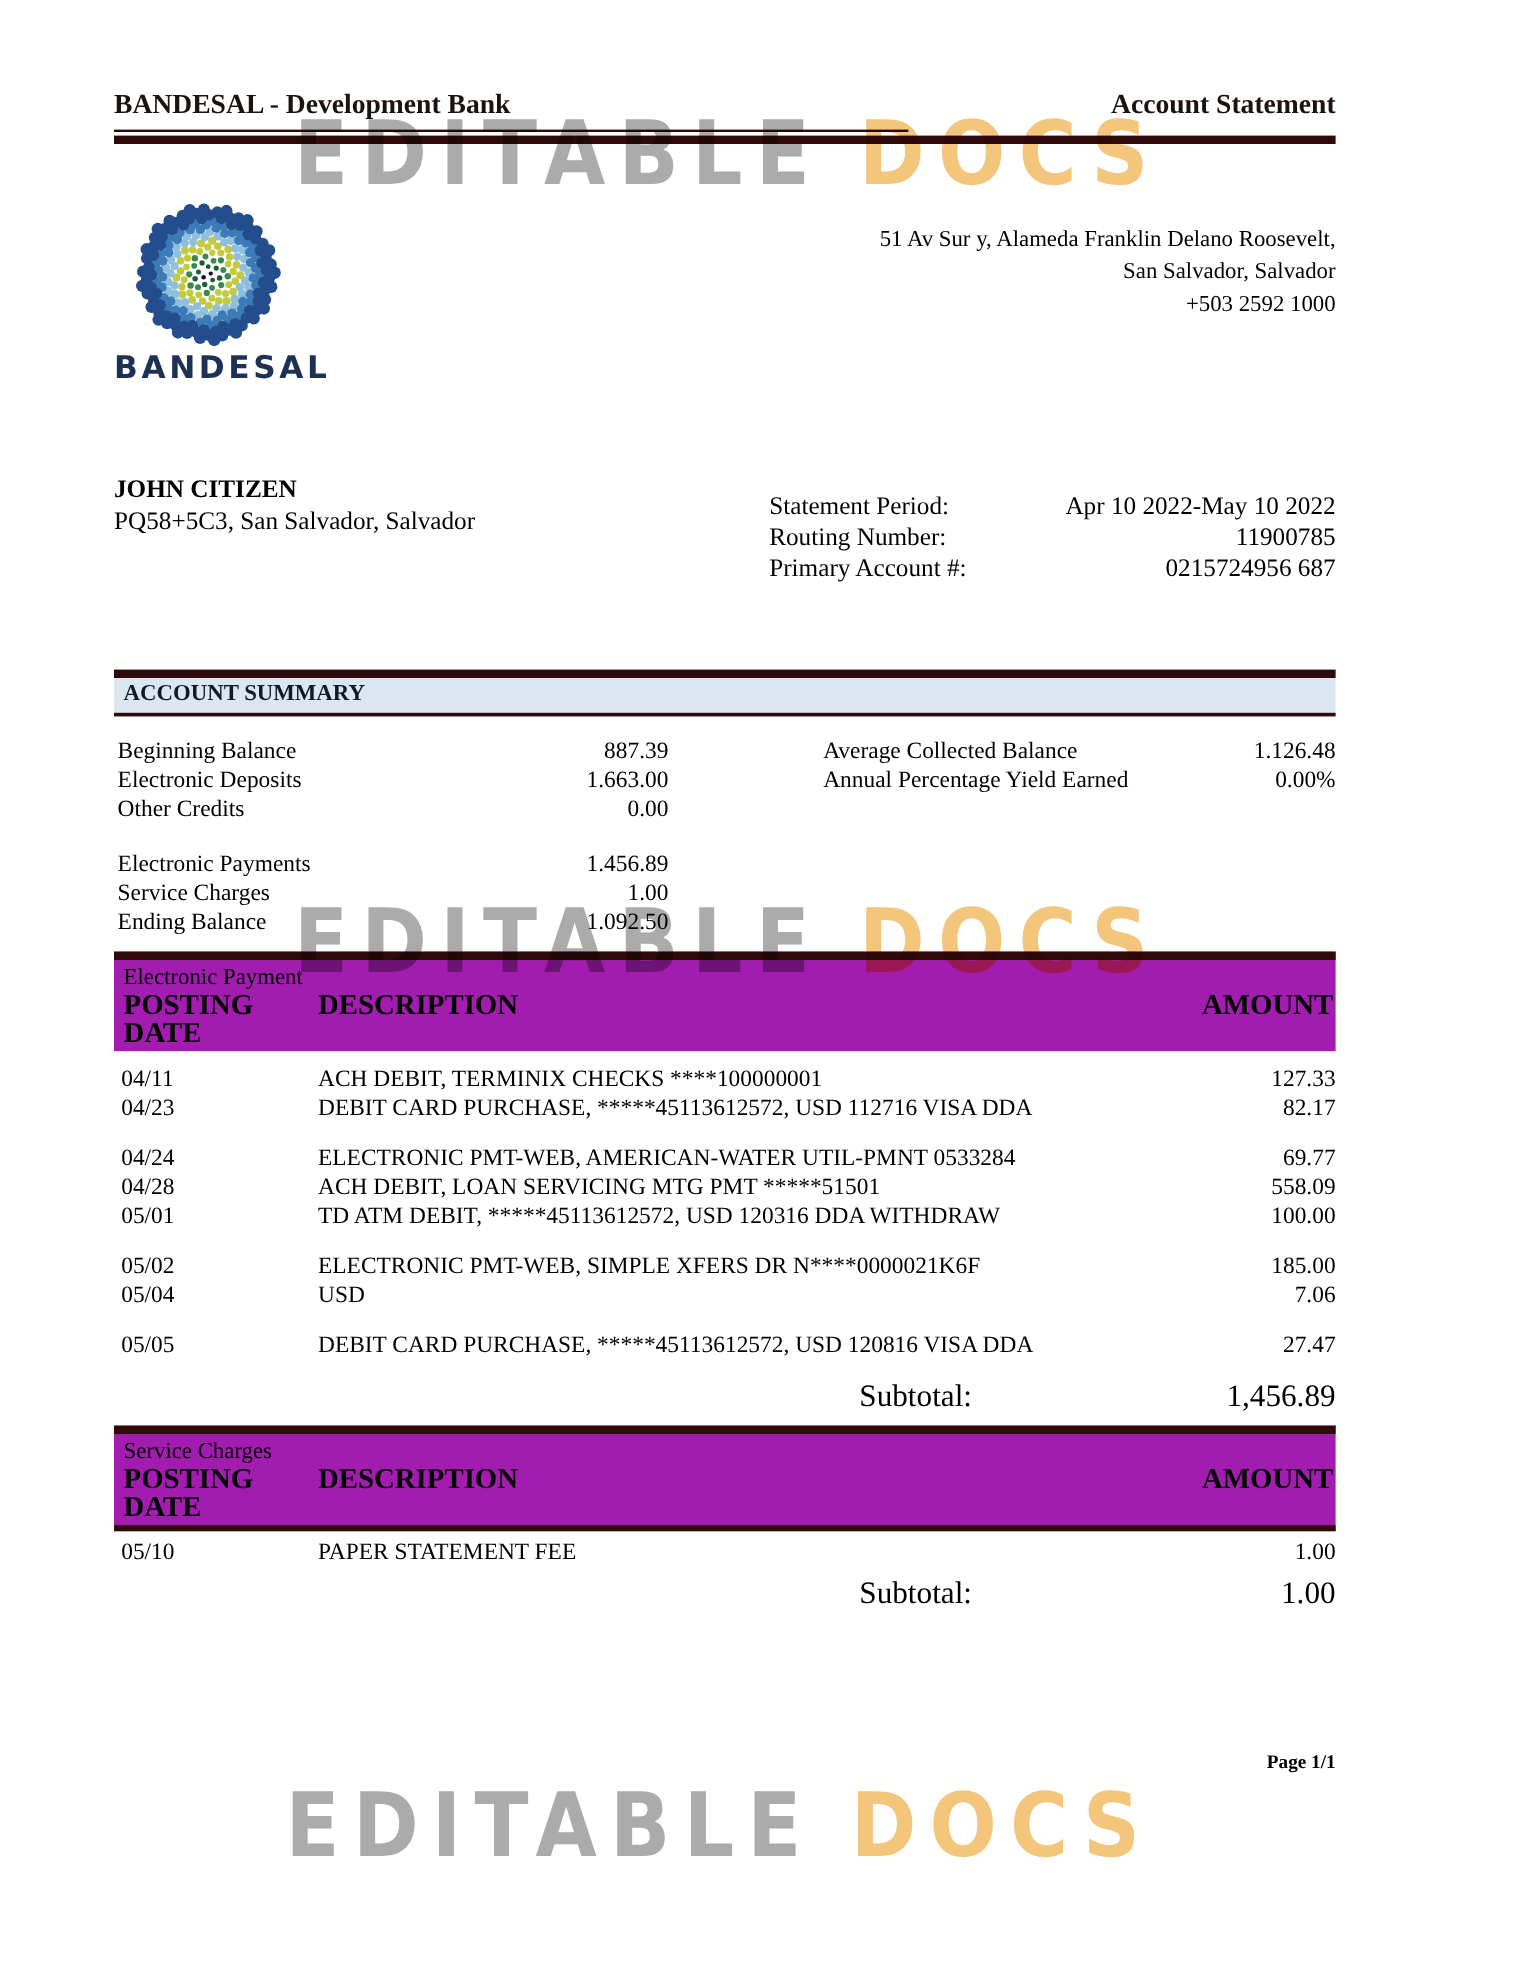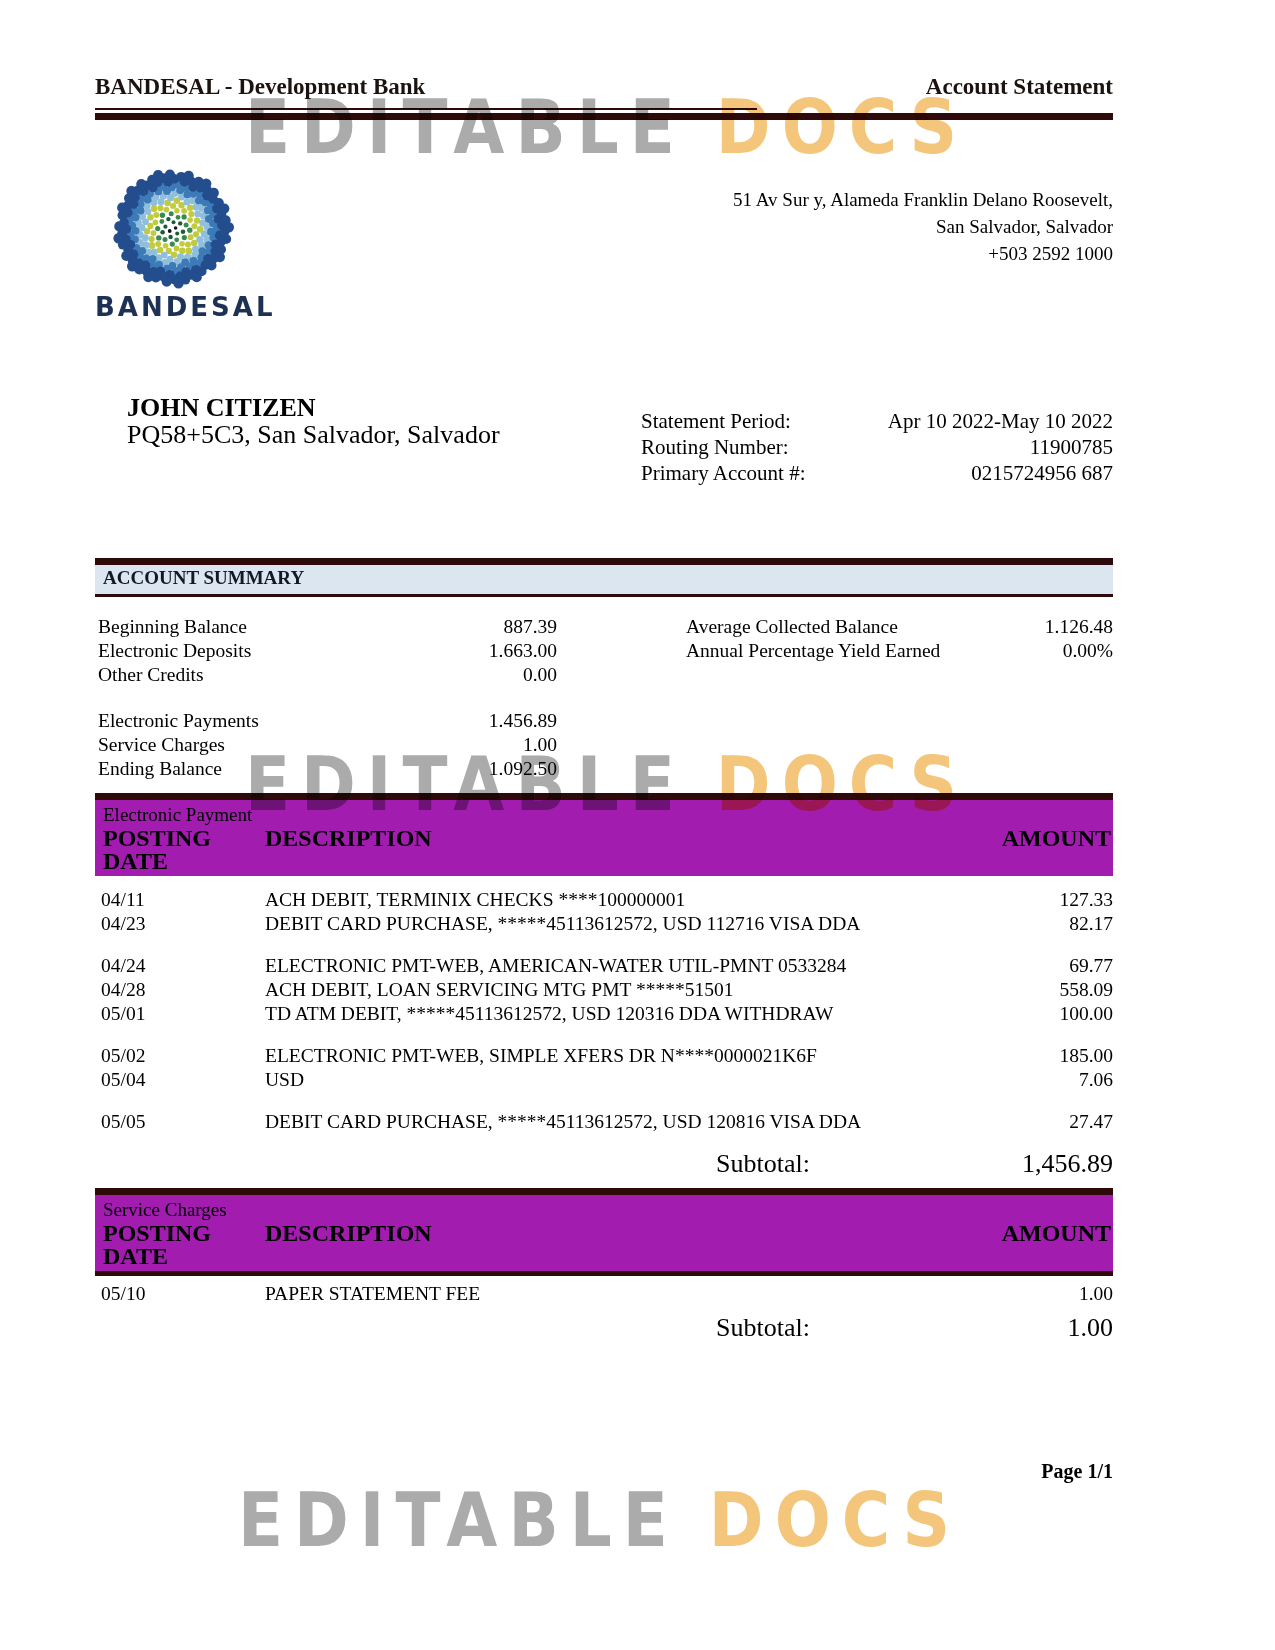--- a/index.html
+++ b/index.html
@@ -26,21 +26,21 @@
   
   .logo-row{display:flex;justify-content:space-between;margin-top:46px;}
   .logo{width:200px;}
   .logo svg{display:block;margin-left:14px;}
   .logo-wordmark{margin-top:2px;font-family:"DejaVu Sans",sans-serif;font-weight:bold;
                  font-size:26px;letter-spacing:3px;color:#1d3154;}
   .bank-address{margin-top:20px;text-align:right;font-size:19px;line-height:27px;}
 
   
   .parties{display:flex;justify-content:space-between;margin-top:72px;}
-  .customer{font-size:26px;line-height:27px;margin-left:32px;}
+  .customer{font-size:21px;line-height:27px;}
   .customer-name{font-weight:bold;}
   .stmt-info{width:472px;margin-top:14px;font-size:21px;line-height:26px;}
   .info-row{display:flex;justify-content:space-between;gap:40px;}
 
   
   .summary{margin-top:72px;}
   .summary-band{border-top:7px solid #2e0a0a;border-bottom:3px solid #2e0a0a;background:#dce6f1;
                 font-size:19px;font-weight:bold;color:#121826;padding:2px 8px 5px;}
   .summary-cols{display:flex;justify-content:space-between;margin-top:18px;font-size:19.5px;}
   .sum-left{width:462px;}
@@ -64,21 +64,21 @@
   .txn-desc{flex:1;}
   .txn-amt{width:150px;text-align:right;}
   .ep-rows .txn:nth-child(3),
   .ep-rows .txn:nth-child(6),
   .ep-rows .txn:nth-child(8){margin-top:18px;}
   .subtotal{display:flex;justify-content:flex-end;font-size:26px;line-height:24px;margin-top:18px;}
   .subtotal .amt{width:303px;text-align:right;}
   .sc-rows{margin-top:6px;}
   .sc-sub{margin-top:10px;}
 
-  .page-num{margin-top:120px;text-align:right;font-weight:bold;font-size:20px;}
+  .page-num{margin-top:120px;text-align:right;font-weight:bold;font-size:16px;}
 </style>
 </head>
 <body>
 
 <div class="page">
 
   <div class="wm wm-top">
     <span class="wm-gray">EDITABLE</span><span class="wm-orange">DOCS</span>
   </div>
   <div class="wm wm-mid">

